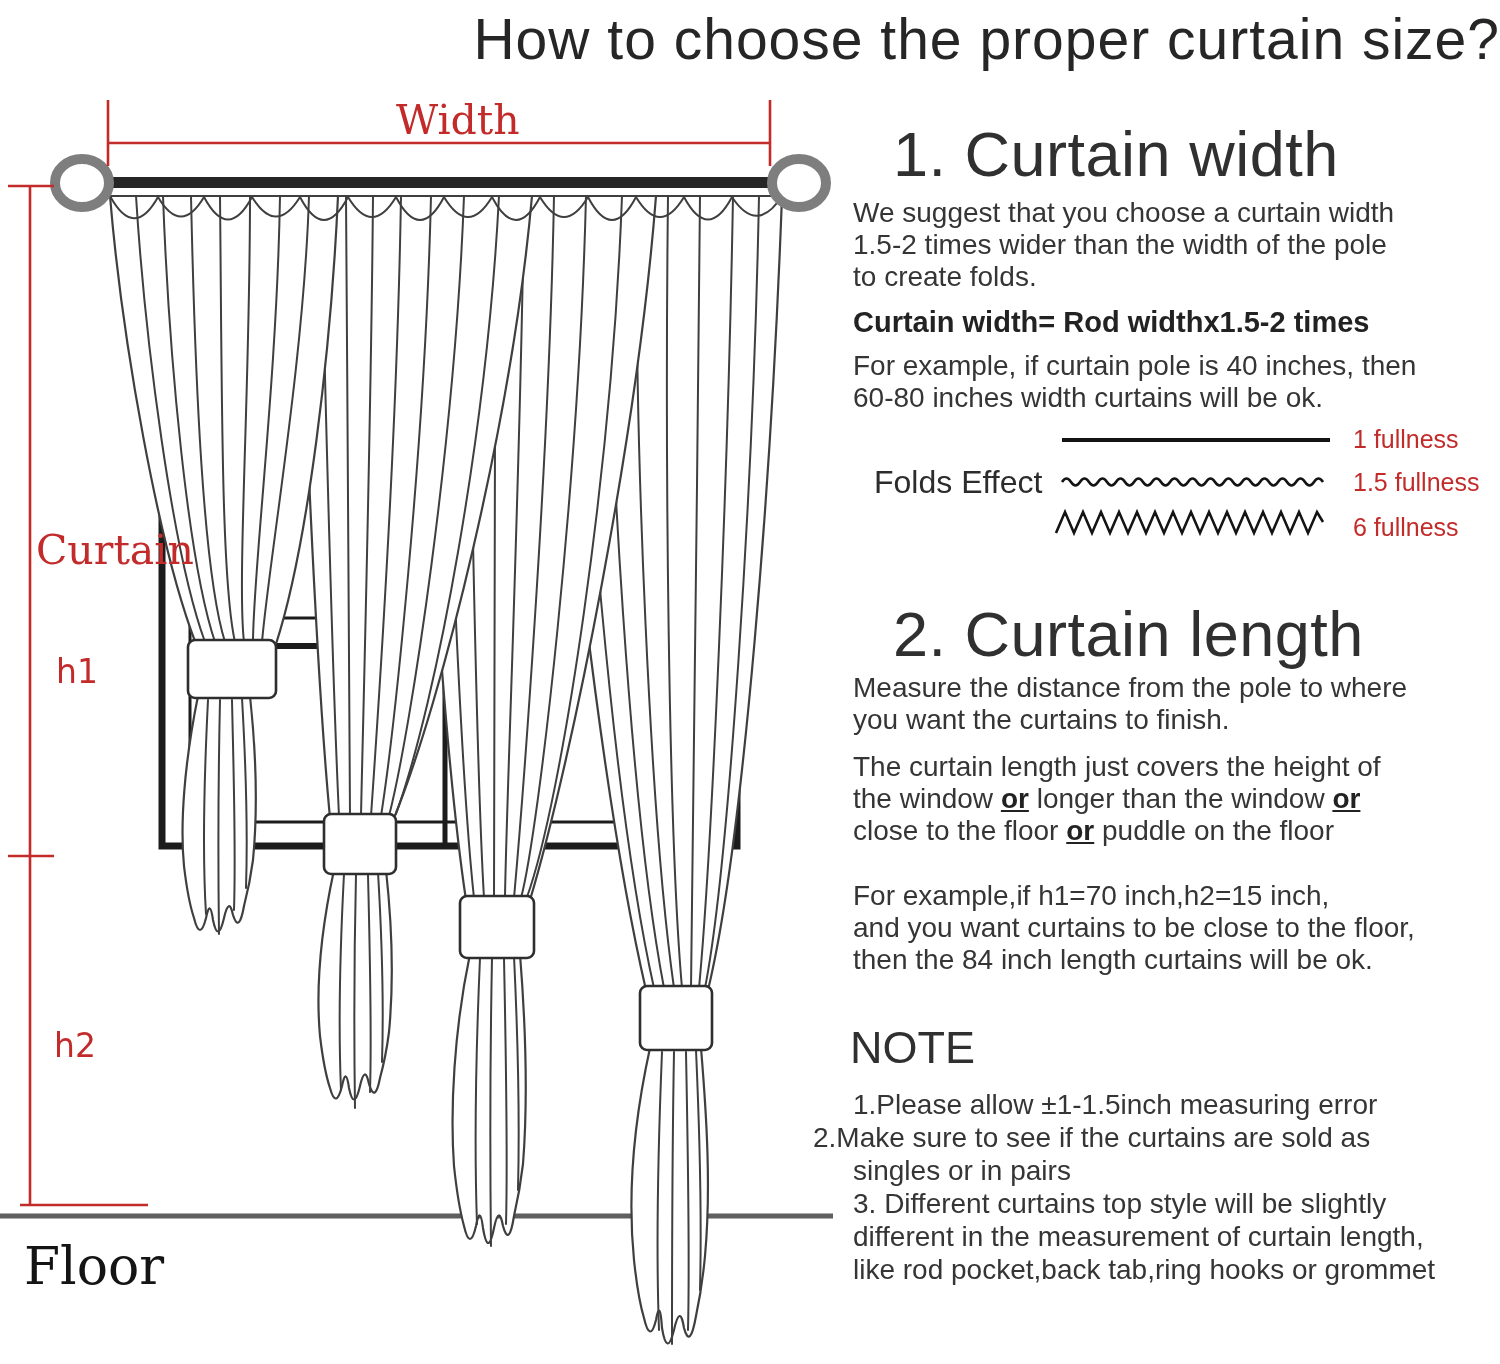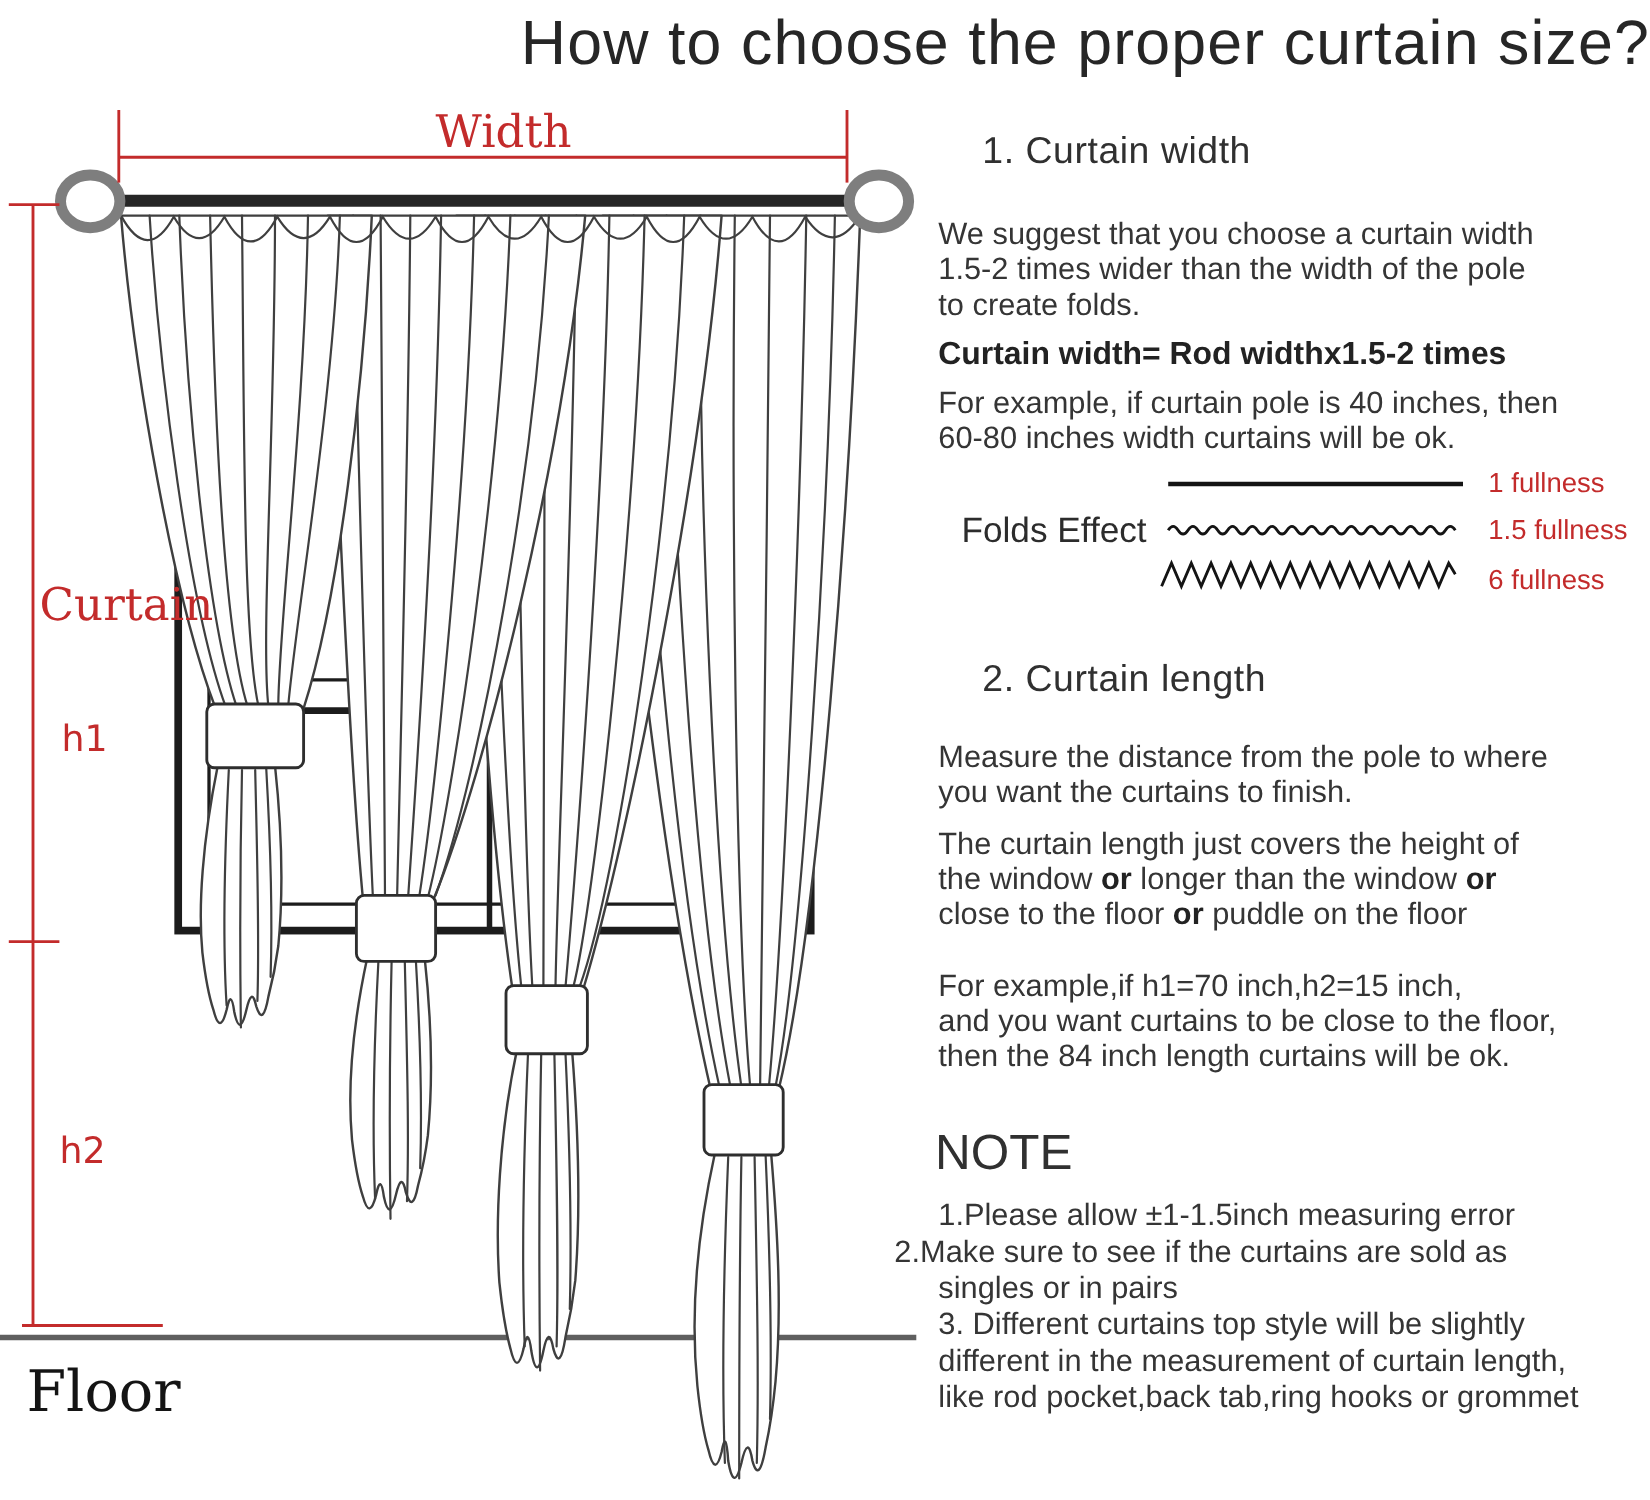--- a/index.html
+++ b/index.html
@@ -4,24 +4,24 @@
 <style>
   :root{
     --red:#c32b2b; --ink:#2d2d2d; --art:#3f3f3f; --floorline:#5f5f5f; --ring:#7e7e7e; --rod:#262626;
   }
   html,body{margin:0;padding:0;background:#ffffff;}
   body{width:1500px;height:1364px;position:relative;overflow:hidden;
        font-family:"Liberation Sans",sans-serif;color:var(--ink);}
   .abs{position:absolute;white-space:nowrap;}
   .title{left:0;right:0;top:6px;text-align:right;font-size:57px;font-weight:400;
          letter-spacing:1px;color:#262626;}
-  .h{font-size:34px;font-weight:400;color:#303030;letter-spacing:0.5px;text-align:right;}
+  .h{font-size:63px;font-weight:400;color:#303030;letter-spacing:0.5px;text-align:right;}
   .t{font-size:28px;line-height:32px;color:#353535;}
   .tb{font-size:29px;font-weight:bold;color:#222;}
-  .b{font-weight:bold;color:#222;}
+  .b{font-weight:bold;color:#222;text-decoration:underline;}
   .note-h{font-size:45px;font-weight:400;color:#303030;}
   .red-serif{font-family:"DejaVu Serif","Liberation Serif",serif;color:var(--red);font-size:41px;}
   .red-sans{font-family:"DejaVu Sans","Liberation Sans",sans-serif;color:var(--red);font-size:33px;}
   .floor-lbl{font-family:"DejaVu Serif","Liberation Serif",serif;color:#141414;font-size:52px;}
   .full-lbl{color:var(--red);font-size:25px;}
   svg{display:block;}
   .art{fill:none;stroke:var(--art);stroke-width:2;stroke-linecap:round;}
   .artfill{fill:#fff;stroke:var(--art);stroke-width:2.2;stroke-linejoin:round;}
   .band{fill:#fff;stroke:#2e2e2e;stroke-width:2.6;}
   .win{fill:none;stroke:#1c1c1c;}

